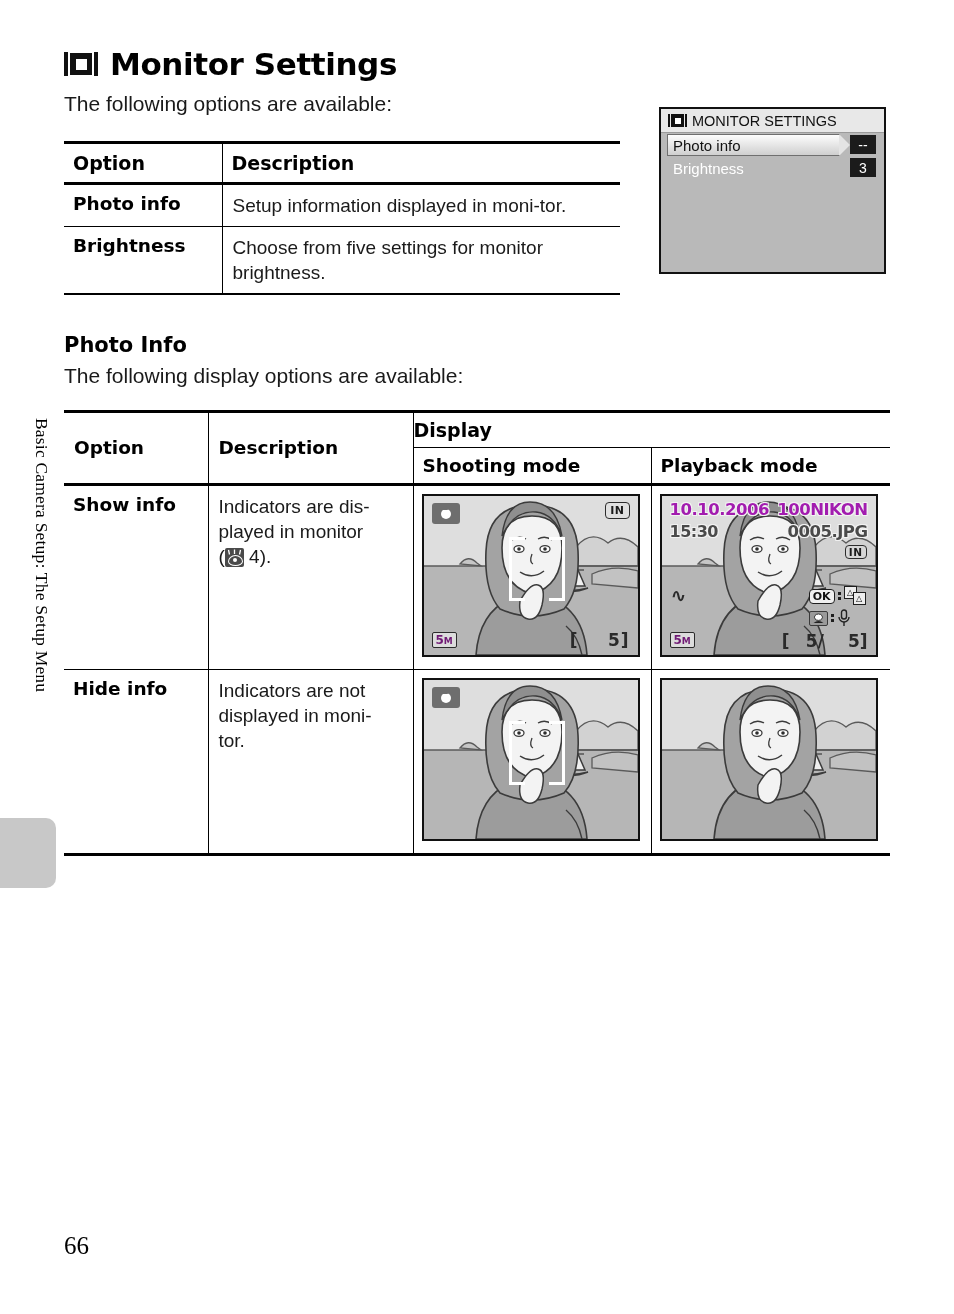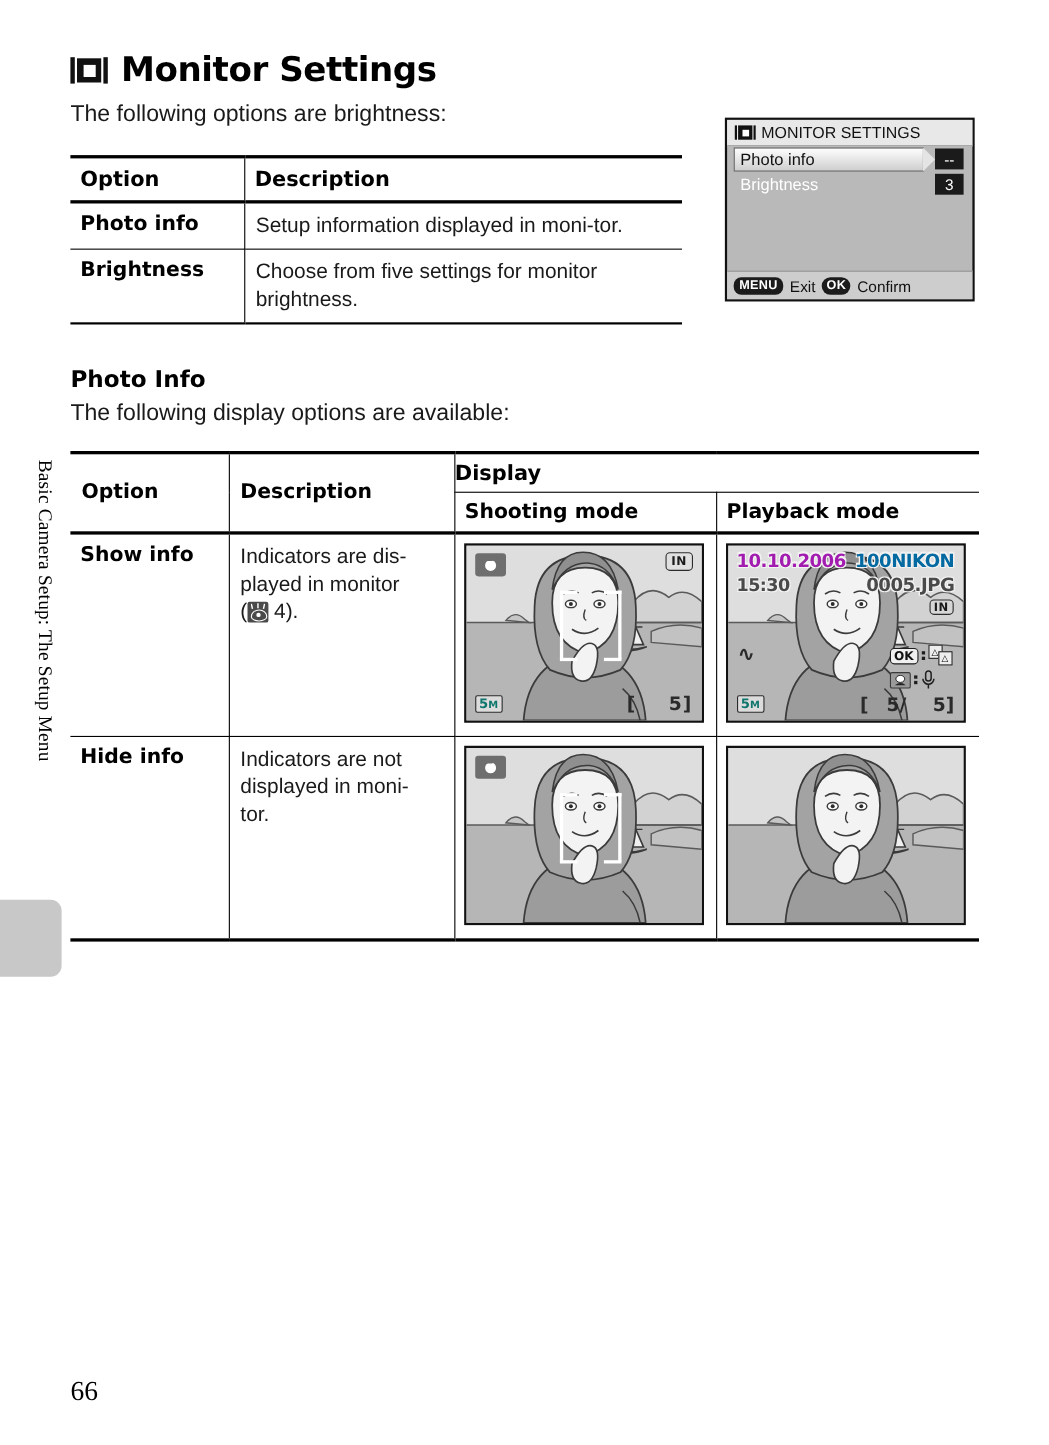--- a/index.html
+++ b/index.html
@@ -219,35 +219,35 @@
   .osd-cam .hump{ position:absolute; left:8px; top:2px; width:9px;height:5px;background:#6e6e6e;border-radius:2px;}
 
   .osd-in {
     right:8px; top:6px;
     border:1.6px solid #2c2c2c; border-radius:4px;
     background:#e0e0e0; color:#1b1b1b;
     font-size:11px; font-weight:bold; padding:1px 4px; letter-spacing:0.5px;
   }
   .osd-5m {
     left:8px; bottom:7px;
-    border:1.5px solid #2b2b2b; background:#dcdcdc; color:#0f766e;
+    border:1.5px solid #2b2b2b; background:#dcdcdc; color:#701a75;
     font-size:12px; font-weight:bold; padding:0 3px; border-radius:2px;
   }
   .osd-5m small{ font-size:9px; }
   .osd-frames {
     right:8px; bottom:5px; color:#2a2a2a; font-weight:bold; font-size:17px;
     letter-spacing:1px;
   }
   .osd-bracket-l { right:60px; bottom:5px; color:#2a2a2a; font-weight:bold; font-size:17px; }
 
   .osd-date { left:8px; top:4px; color:#a21caf; font-weight:bold; font-size:16.5px;
      text-shadow: 1px 1px 0 #f2f2f2, -1px -1px 0 #f2f2f2, 1px -1px 0 #f2f2f2, -1px 1px 0 #f2f2f2; letter-spacing:-0.5px;}
   .osd-time { left:8px; top:26px; color:#4a4a4a; font-weight:bold; font-size:16px;
      text-shadow: 1px 1px 0 #f2f2f2, -1px -1px 0 #f2f2f2, 1px -1px 0 #f2f2f2, -1px 1px 0 #f2f2f2; letter-spacing:-0.5px;}
-  .osd-folder { right:8px; top:4px; color:#0369a1; font-weight:bold; font-size:16.5px;
+  .osd-folder { right:8px; top:4px; color:#a21caf; font-weight:bold; font-size:16.5px;
      text-shadow: 1px 1px 0 #f2f2f2, -1px -1px 0 #f2f2f2, 1px -1px 0 #f2f2f2, -1px 1px 0 #f2f2f2; letter-spacing:-0.5px;}
   .osd-file { right:8px; top:26px; color:#4a4a4a; font-weight:bold; font-size:16.5px;
      text-shadow: 1px 1px 0 #f2f2f2, -1px -1px 0 #f2f2f2, 1px -1px 0 #f2f2f2, -1px 1px 0 #f2f2f2; letter-spacing:-0.5px;text-align:center;}
   .osd-in-pb { right:9px; top:49px;
     border:1.6px solid #2c2c2c; border-radius:4px; background:#d6d6d6; color:#1b1b1b;
     font-size:10.5px; font-weight:bold; padding:0px 3px; letter-spacing:0.5px; }
   .osd-wave { left:9px; top:88px; color:#2b2b2b; font-size:19px; font-weight:bold; }
 
   .osd-okgrp { right:8px; bottom:28px; display:flex; flex-direction:column; gap:3px; }
   .okrow { display:flex; align-items:center; gap:3px; }
@@ -264,42 +264,42 @@
   .osd-pb-bracket { right:86px; bottom:4px; color:#2a2a2a; font-weight:bold; font-size:17px; }
 
   
   .af-brackets { position:absolute; left:50%; top:46%; transform:translate(-50%,-50%);
      width:92px; height:64px; }
   .af-brackets span { position:absolute; width:16px; height:3px; background:#fff; }
   .af-v { position:absolute; width:3px; height:62px; background:#fff; }
 
   #page-number {
     position:absolute; left:64px; top:1232px;
-    font-size:25px; font-family:"Liberation Serif", serif;margin-top:20px;
+    font-size:25px; font-family:"Liberation Serif", serif;
   }
 </style>
 </head>
 <body>
 
 <div id="side-tab-label">
   <span>Basic Camera Setup: The Setup Menu</span>
 </div>
 <div id="side-tab-block"></div>
 
 <div id="title-row">
   <span class="monitor-glyph">
     <span class="bar"></span>
       <span class="scr">
         <i></i>
       </span>
       <span class="bar"></span>
   </span>
   <span id="title-text">Monitor Settings</span>
 </div>
-<div id="intro-1">The following options are brightness:</div>
+<div id="intro-1">The following options are available:</div>
 
 <div id="camera-menu">
   <div id="menu-titlebar">
     <span class="menu-monitor-glyph">
       <span class="bar"></span>
         <span class="scr">
           <i></i>
         </span>
         <span class="bar"></span>
     </span>
@@ -310,26 +310,20 @@
     <span class="row-bg"></span>
     <span class="row-label">Photo info</span>
     <span class="row-value">--</span>
   </div>
 
   <div class="menu-row">
     <span class="row-label">Brightness</span>
     <span class="row-value">3</span>
   </div>
 
-  <div id="menu-footer">
-    <span class="key-badge">MENU</span>
-    <span class="ft">Exit</span>
-    <span class="key-badge ok">OK</span>
-    <span class="ft">Confirm</span>
-  </div>
 </div>
 
 <table class="doc" id="table-options">
   <tbody>
       <tr class="r-head">
     <td class="c1 hdr-cell">Option</td>
     <td class="hdr-cell">Description</td>
   </tr>
   <tr class="r-body">
     <td class="c1 body-opt">Photo info</td>

